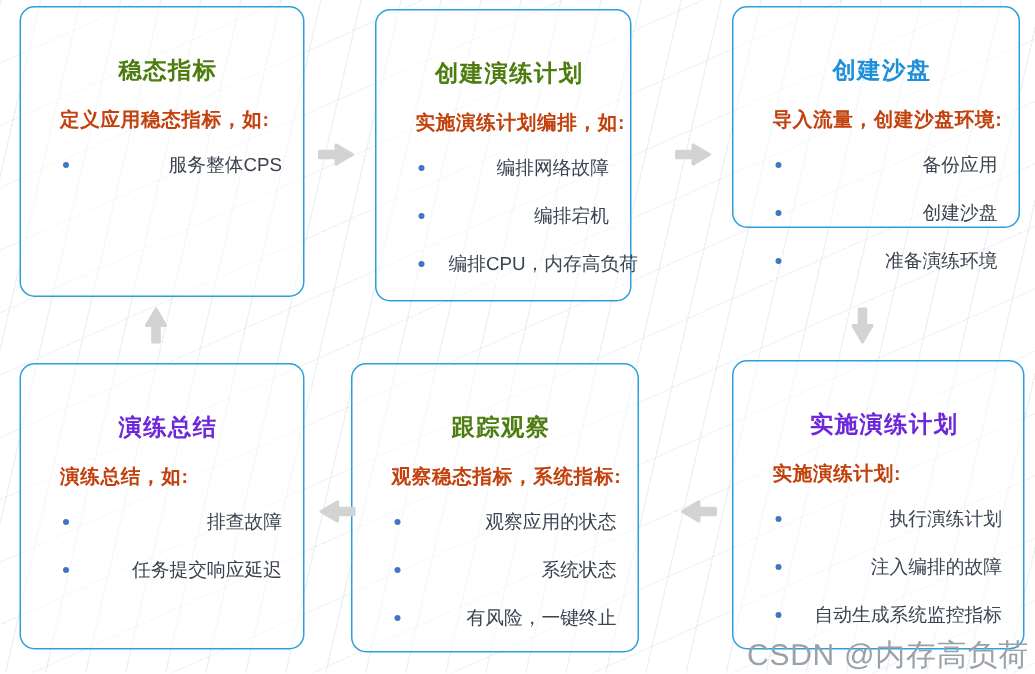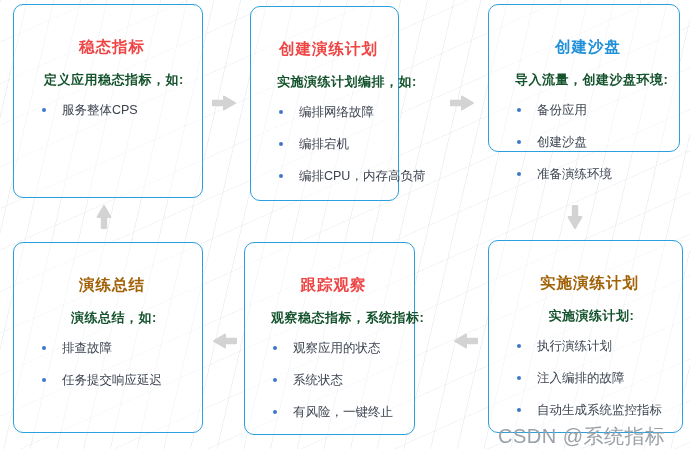--- a/index.html
+++ b/index.html
@@ -27,36 +27,35 @@
     background:rgba(255,255,255,.45);
     padding:32px 14px 0 22px;
   }
   .card-title{
     margin:0 0 13px 0;
     text-align:center;
     font-size:15.5px;
     font-weight:bold;
     letter-spacing:1px;
   }
-  .t-dark{color:#ef4444;}
+  .t-dark{color:#4d7c0f;}
   .t-blue{color:#1e8fd8;}
-  .t-mid{color:#a16207;}
+  .t-mid{color:#6d28d9;}
   .card-subtitle{
     margin:0 0 12px 0;
-    color:#14532d;
+    color:#c2410c;
     font-size:13px;
     font-weight:bold;
     letter-spacing:.5px;
     padding-left:4px;
     white-space:nowrap;
-    text-align:center;
   }
   .card-list{
     list-style:none;
-    margin:0;padding:0;
+    margin:0;padding:0;text-align:right;
   }
   .card-list li{
     position:relative;
     padding-left:26px;
     margin-bottom:14px;
     color:#3c4350;
     font-size:12.5px;
     line-height:18px;
     white-space:nowrap;
   }
@@ -92,21 +91,21 @@
 <div class="canvas">
 
   <section class="card" style="left:13px;top:4px;width:190px;height:194px">
     <h3 class="card-title t-dark">稳态指标</h3>
     <p class="card-subtitle">定义应用稳态指标，如:</p>
     <ul class="card-list">
       <li>服务整体CPS</li>
     </ul>
   </section>
 
-  <section class="card" style="left:250px;top:6px;width:149px;height:195px">
+  <section class="card" style="left:250px;top:6px;width:171px;height:195px">
     <h3 class="card-title t-dark">创建演练计划</h3>
     <p class="card-subtitle">实施演练计划编排，如:</p>
     <ul class="card-list">
       <li>编排网络故障</li>
       <li>编排宕机</li>
       <li>编排CPU，内存高负荷</li>
     </ul>
   </section>
 
   <section class="card" style="left:488px;top:4px;width:192px;height:148px">
@@ -122,21 +121,21 @@
   <section class="card" style="left:488px;top:240px;width:195px;height:193px">
     <h3 class="card-title t-mid">实施演练计划</h3>
     <p class="card-subtitle">实施演练计划:</p>
     <ul class="card-list">
       <li>执行演练计划</li>
       <li>注入编排的故障</li>
       <li>自动生成系统监控指标</li>
     </ul>
   </section>
 
-  <section class="card" style="left:244px;top:242px;width:171px;height:193px">
+  <section class="card" style="left:234px;top:242px;width:192px;height:193px">
     <h3 class="card-title t-dark">跟踪观察</h3>
     <p class="card-subtitle">观察稳态指标，系统指标:</p>
     <ul class="card-list">
       <li>观察应用的状态</li>
       <li>系统状态</li>
       <li>有风险，一键终止</li>
     </ul>
   </section>
 
   <section class="card" style="left:13px;top:242px;width:190px;height:191px">
@@ -172,15 +171,15 @@
     <svg width="26" height="18" viewBox="0 0 26 18">
         <path d="M2 6.8 H13 V2.6 L24 9 L13 15.4 V11.2 H2 Z" fill="#d3d3d3" stroke="#d3d3d3" stroke-width="2" stroke-linejoin="round"></path>
       </svg>
   </div>
   <div class="arrow up" style="left:91px;top:208px">
     <svg width="26" height="18" viewBox="0 0 26 18">
         <path d="M2 6.8 H13 V2.6 L24 9 L13 15.4 V11.2 H2 Z" fill="#d3d3d3" stroke="#d3d3d3" stroke-width="2" stroke-linejoin="round"></path>
       </svg>
   </div>
 
-  <div class="watermark">CSDN @系统指标</div>
+  <div class="watermark">CSDN @内存高负荷</div>
 
 </div>
 
 </body></html>

